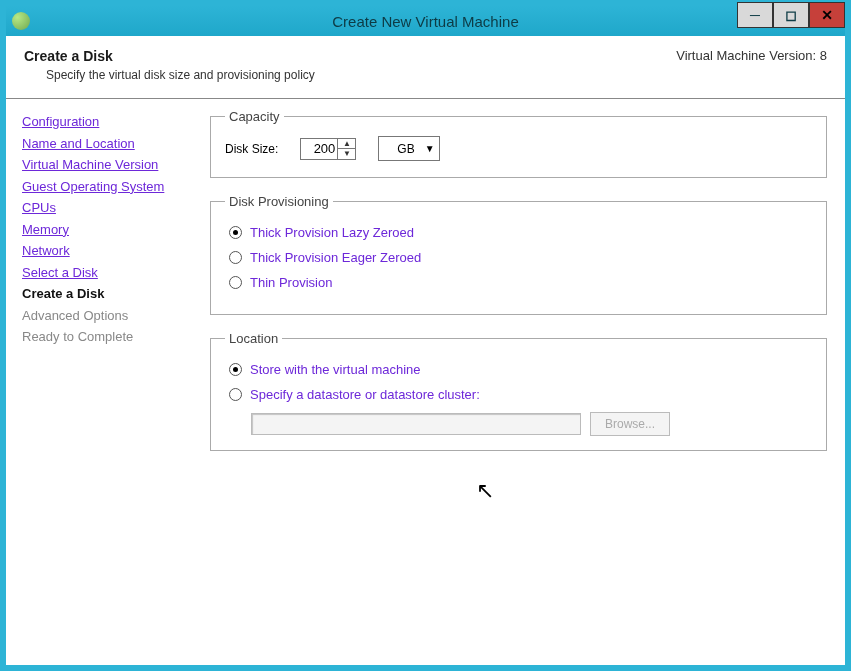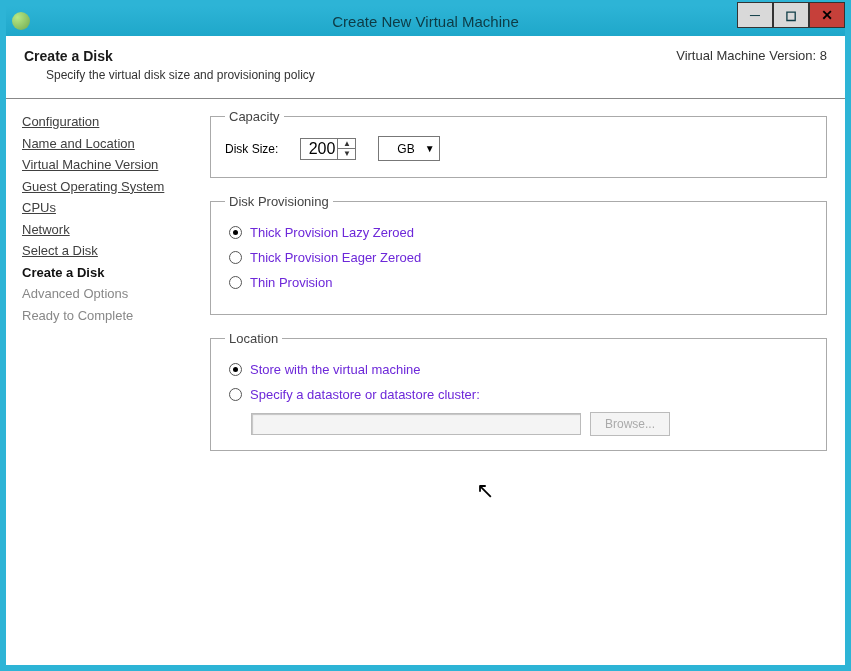--- a/index.html
+++ b/index.html
@@ -85,21 +85,21 @@
     border-right: none;
   }
   .nav-item {
     display:block;
     text-decoration: underline;
     margin-bottom: 4px;
     cursor:pointer;
     font-size:13px;
     line-height:1.35;
   }
-  .visited { color:#404040; }
+  .visited { color:#6d28d9; }
   .current { color:#111; font-weight:bold; text-decoration:none; }
   .future { color:#888; text-decoration:none; cursor:default; }
   .main {
     flex:1;
     padding: 10px 18px 10px 4px;
   }
   fieldset {
     border:1px solid #aaa;
     margin: 0 0 16px 0;
     padding: 10px 14px 14px 14px;
@@ -117,21 +117,21 @@
   }
   .spinner {
     display:flex;
     border:1px solid #777;
     width: 56px; height:22px;
     align-items:stretch;
     background:#fff;
   }
   .spinner input {
     border:none; width:36px; text-align:right;
-    font-size:16px; padding:0 2px;
+    font-size:13px; padding:0 2px;
     font-family:inherit;
     outline:none;
   }
   .spinner .arrows {
     width:18px;
     border-left:1px solid #777;
     display:flex; flex-direction:column;
   }
   .spinner .arrows div {
     flex:1; font-size:8px; display:flex; align-items:center; justify-content:center;
@@ -210,20 +210,21 @@
     <div class="header-right">Virtual Machine Version: 8</div>
   </div>
 
   <div class="body">
     <div class="sidebar" id="sidebar">
         <a class="nav-item visited">Configuration</a>
         <a class="nav-item visited">Name and Location</a>
         <a class="nav-item visited">Virtual Machine Version</a>
         <a class="nav-item visited">Guest Operating System</a>
         <a class="nav-item visited">CPUs</a>
+        <a class="nav-item visited">Memory</a>
         <a class="nav-item visited">Network</a>
         <a class="nav-item visited">Select a Disk</a>
         <a class="nav-item current">Create a Disk</a>
         <a class="nav-item future">Advanced Options</a>
         <a class="nav-item future">Ready to Complete</a>
       </div>
 
     <div class="main">
 
       <fieldset>

